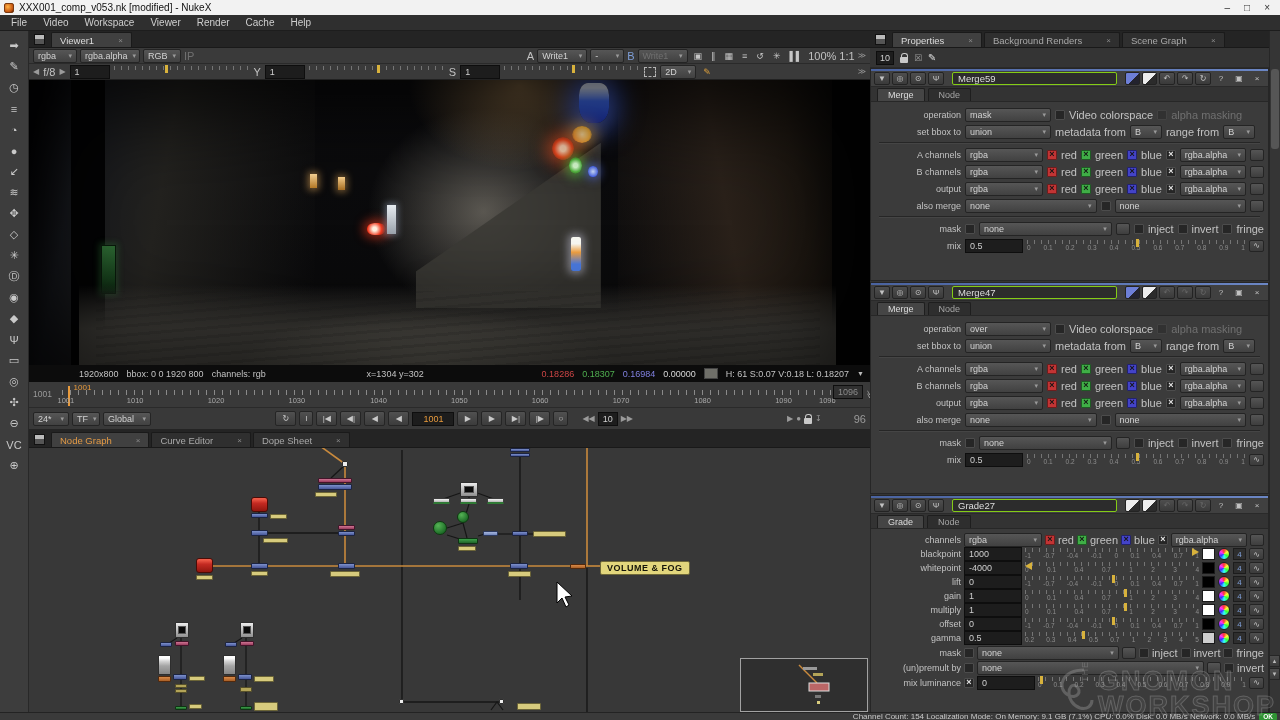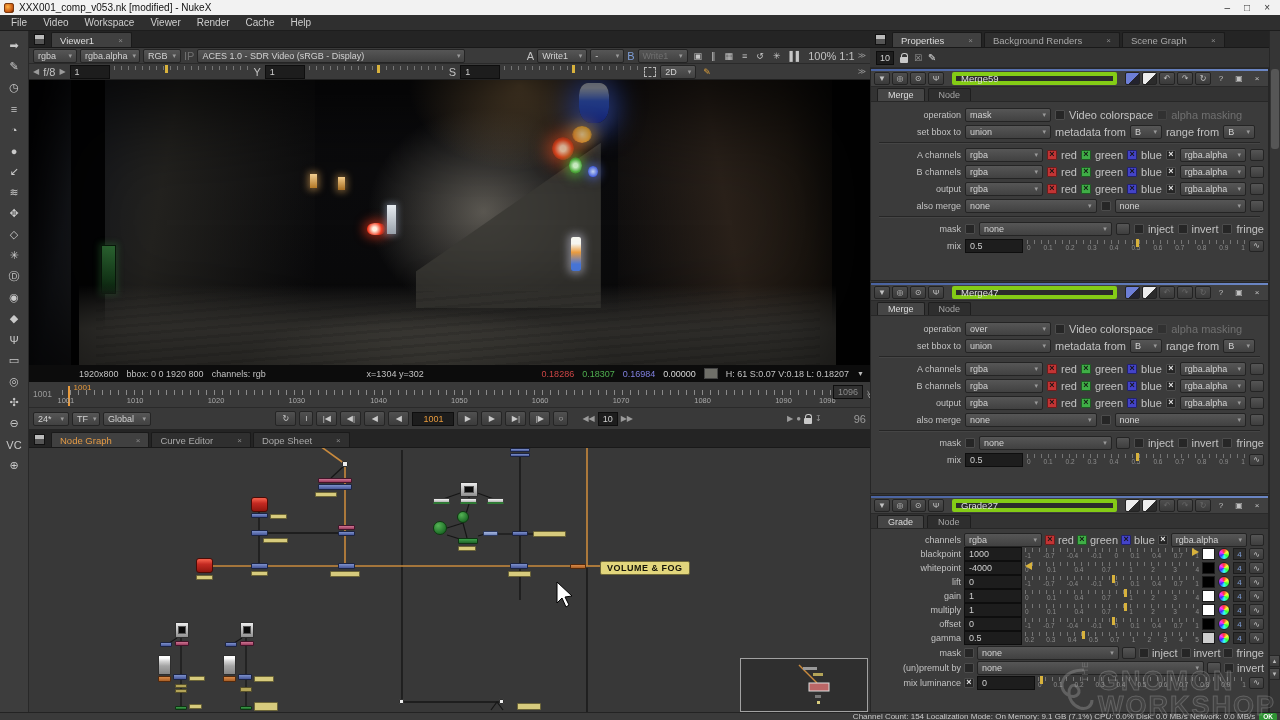--- a/index.html
+++ b/index.html
@@ -83,21 +83,21 @@
   .ptabbar{position:absolute;left:870px;top:31px;width:399px;height:17px;}
   .ptoolbar{position:absolute;left:870px;top:48px;width:399px;height:20px;background:#343434;display:flex;align-items:center;gap:6px;padding:0 6px;border-bottom:1px solid #2a2a2a;}
   .sec{position:absolute;left:870px;width:399px;background:#3b3b3b;border:1px solid #262626;}
   .bluebar{height:2px;background:linear-gradient(90deg,#4a63a0,#6b86c4);}
   .shead{height:16px;background:#404040;display:flex;align-items:center;gap:2px;padding:0 3px;border-bottom:1px solid #2a2a2a;}
   .hbtn{width:16px;height:13px;background:linear-gradient(#4e4e4e,#3a3a3a);border:1px solid #232323;border-radius:2px;color:#c2c2c2;font-size:8px;display:flex;align-items:center;justify-content:center;flex:none;}
   .hbtn.dimb{color:#666;}
   .colbtn{width:15px;height:13px;border:1px solid #232323;border-radius:2px;flex:none;}
   .colblue{background:linear-gradient(135deg,#6d7fd6 55%,#23232e 55%);}
   .colwhite{background:linear-gradient(135deg,#ededed 55%,#2b2b2b 55%);}
-  .namefield{flex:1;background:#2c2c2c;border:4px solid #84cc16;color:#dedede;font-size:9.5px;height:13px;display:flex;align-items:center;padding:0 5px;margin:0 6px;border-radius:2px;}
+  .namefield{flex:1;background:#2c2c2c;border:1px solid #84cc16;color:#dedede;font-size:9.5px;height:13px;display:flex;align-items:center;padding:0 5px;margin:0 6px;border-radius:2px;}
   .stabs{height:15px;background:#333;display:flex;align-items:flex-end;padding-left:6px;border-bottom:1px solid #272727;}
   .stab{background:#2e2e2e;color:#a5a5a5;font-size:9px;height:13px;padding:0 10px;display:flex;align-items:center;border:1px solid #1e1e1e;border-bottom:none;margin-right:3px;border-radius:2px 2px 0 0;}
   .stab.active{background:#454545;color:#dcdcdc;}
   .sbody{padding:4px 4px 2px 4px;display:flex;flex-direction:column;}
   .prow{display:flex;align-items:center;gap:4px;height:15px;margin:1px 0;}
   .plabel{width:86px;text-align:right;color:#c2c2c2;font-size:9px;flex:none;white-space:nowrap;}
   .w86{width:86px;flex:none;}.w30{width:32px;flex:none;}.w80{width:78px;flex:none;}.w60{width:58px;flex:none;}
   .grow{display:flex;align-items:center;gap:3px;height:14px;margin:0;}
   
   .statusbar{position:absolute;left:0;top:712px;width:1280px;height:8px;background:#3a3a3a;border-top:1px solid #232323;display:flex;align-items:center;justify-content:flex-end;gap:4px;padding:0 3px;font-size:8px;color:#c9c9c9;overflow:visible;}
@@ -168,21 +168,20 @@
       <span>Viewer1</span>
       <span class="x">×</span>
     </span>
   </div>
 
   <div class="vtb1">
     <span class="dd" style="width:44px">rgba</span>
     <span class="dd" style="width:60px">rgba.alpha</span>
     <span class="dd" style="width:38px">RGB</span>
     <span class="lbl dim">IP</span>
-    <span class="dd" style="width:268px">ACES 1.0 - SDR Video (sRGB - Display)</span>
     <span style="flex:1"></span>
     <span class="lbl">A</span>
     <span class="dd" style="width:50px">Write1</span>
     <span class="dd" style="width:34px">-</span>
     <span class="lbl" style="color:#7e9fd8">B</span>
     <span class="dd dim" style="width:50px">Write1</span>
     <span class="vicon">▣</span>
     <span class="vicon">∥</span>
     <span class="vicon">▦</span>
     <span class="vicon">≡</span>

